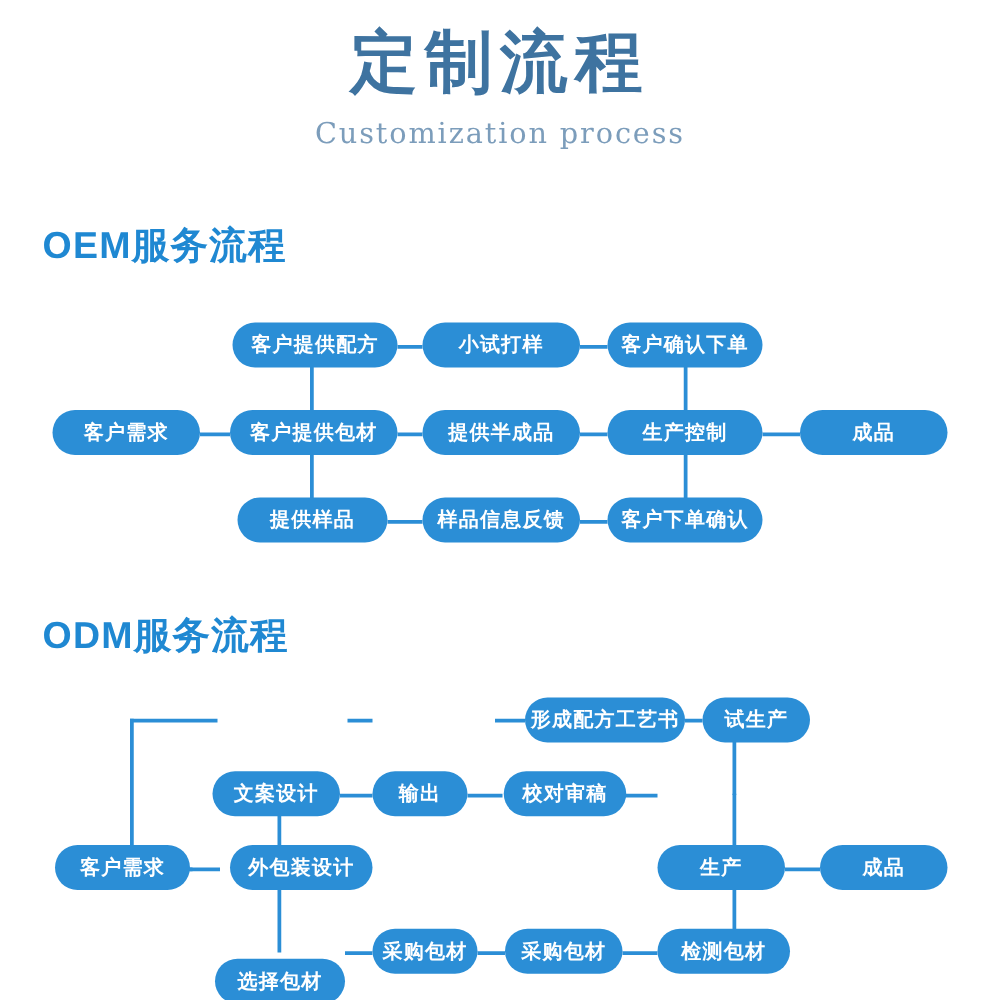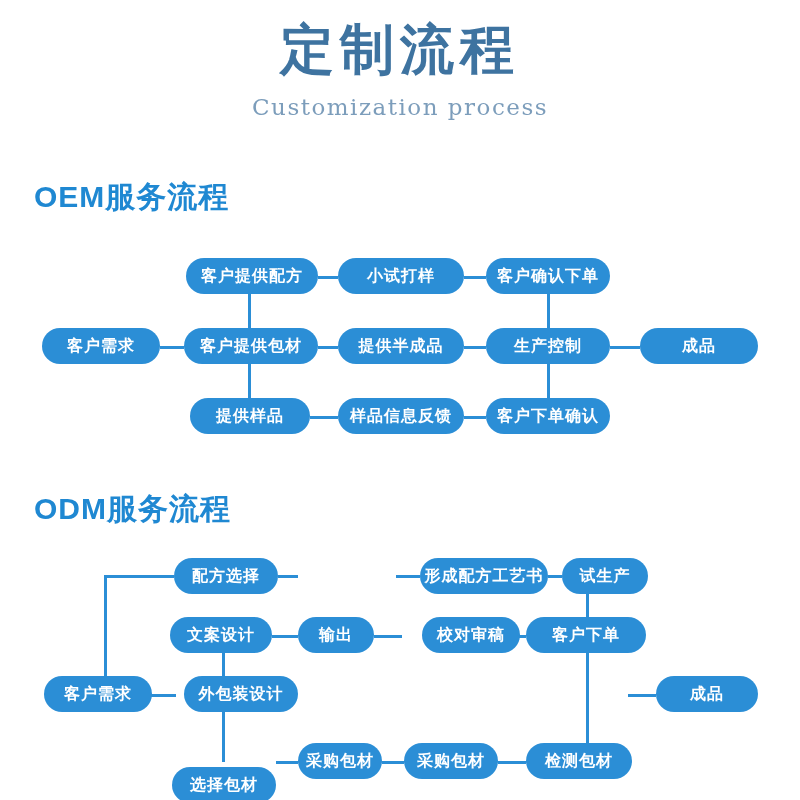--- a/index.html
+++ b/index.html
@@ -129,31 +129,30 @@
   <div class="conn conn-v" style="left:104px;top:575px;height:122px;"></div>
   <div class="conn conn-h" style="left:104px;top:575px;width:70px;"></div>
 
   <div class="conn conn-v" style="left:222px;top:635px;height:60px;"></div>
   <div class="conn conn-v" style="left:222px;top:694px;height:68px;"></div>
 
   <div class="conn conn-v" style="left:586px;top:575px;height:61px;"></div>
   <div class="conn conn-v" style="left:586px;top:635px;height:60px;"></div>
   <div class="conn conn-v" style="left:586px;top:694px;height:68px;"></div>
 
-  <div class="node" style="left:174px;top:558px;width:104px;">配方选择</div>
   <div class="node" style="left:562px;top:558px;width:86px;">试生产</div>
   <div class="node" style="left:420px;top:558px;width:128px;">形成配方工艺书</div>
 
   <div class="node" style="left:298px;top:617px;width:76px;">输出</div>
   <div class="node" style="left:170px;top:617px;width:102px;">文案设计</div>
-  <div class="node" style="left:422px;top:617px;width:98px;text-align:right;">校对审稿</div>
-  <div class="node" style="left:526px;top:617px;width:120px;">客户下单</div>
+  <div class="node" style="left:403px;top:617px;width:98px;text-align:right;">校对审稿</div>
 
   <div class="node" style="left:44px;top:676px;width:108px;">客户需求</div>
   <div class="node" style="left:184px;top:676px;width:114px;">外包装设计</div>
+  <div class="node" style="left:526px;top:676px;width:102px;">生产</div>
   <div class="node" style="left:656px;top:676px;width:102px;">成品</div>
 
   <div class="node" style="left:172px;top:743px;width:104px;margin-top:24px;">选择包材</div>
   <div class="node" style="left:298px;top:743px;width:84px;">采购包材</div>
   <div class="node" style="left:404px;top:743px;width:94px;">采购包材</div>
   <div class="node" style="left:526px;top:743px;width:106px;">检测包材</div>
 
 </div>
 
 </body></html>

